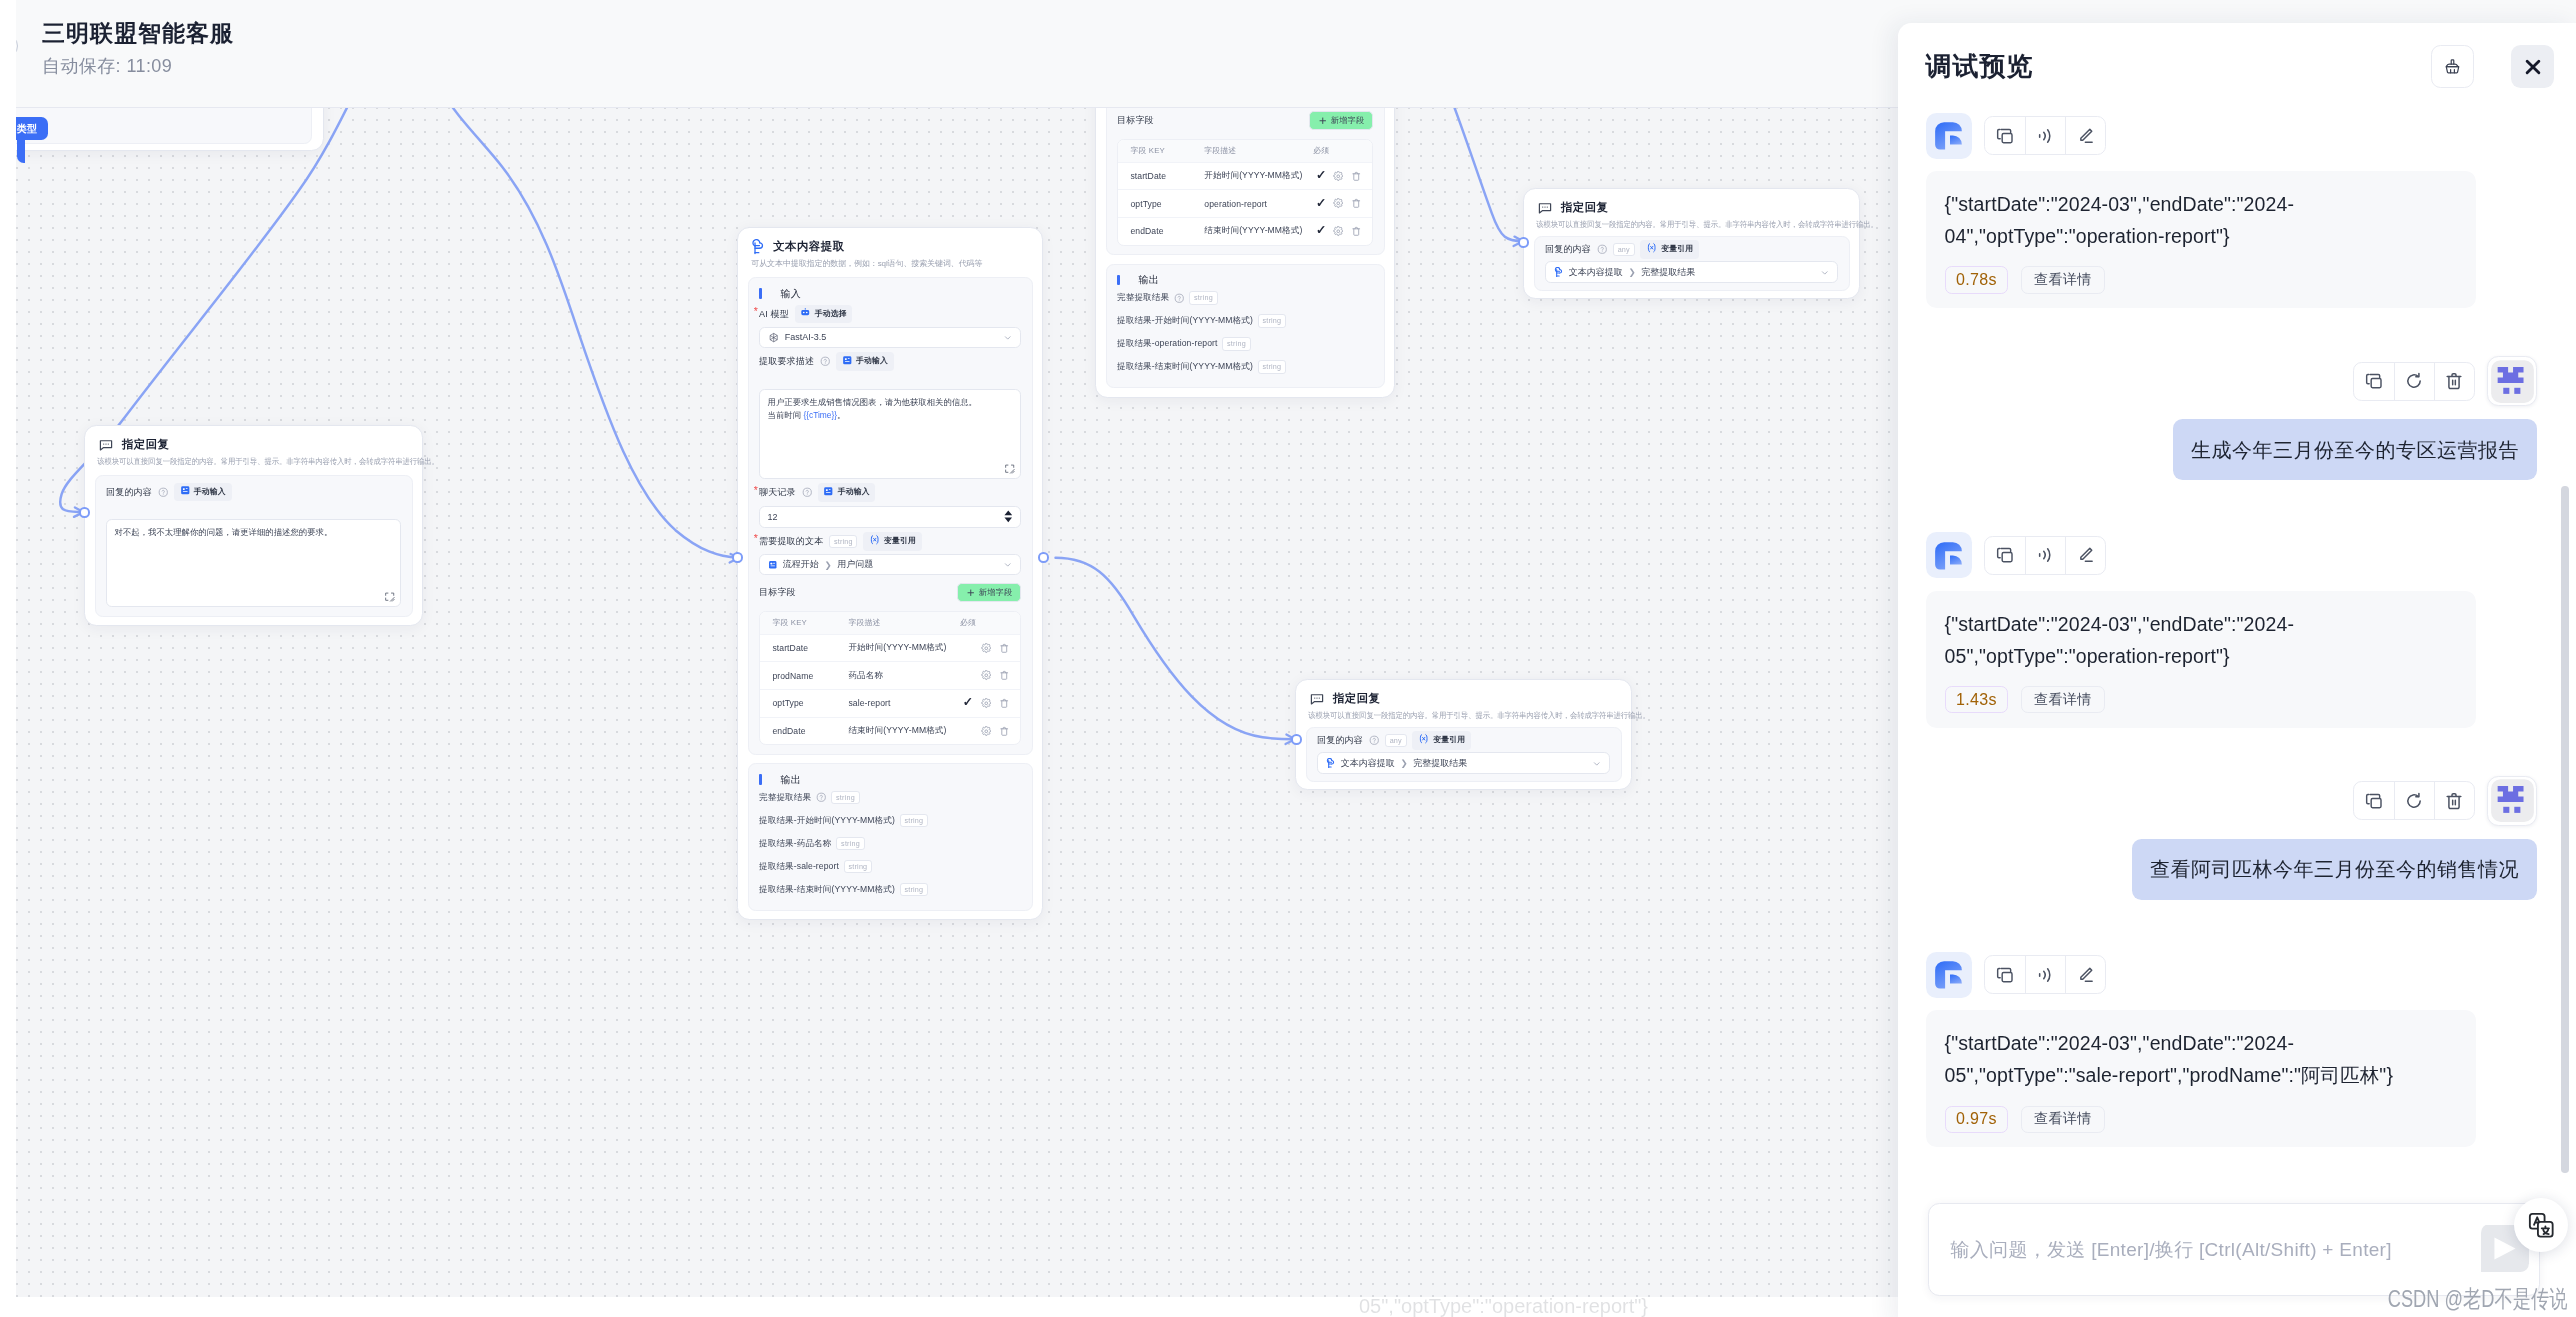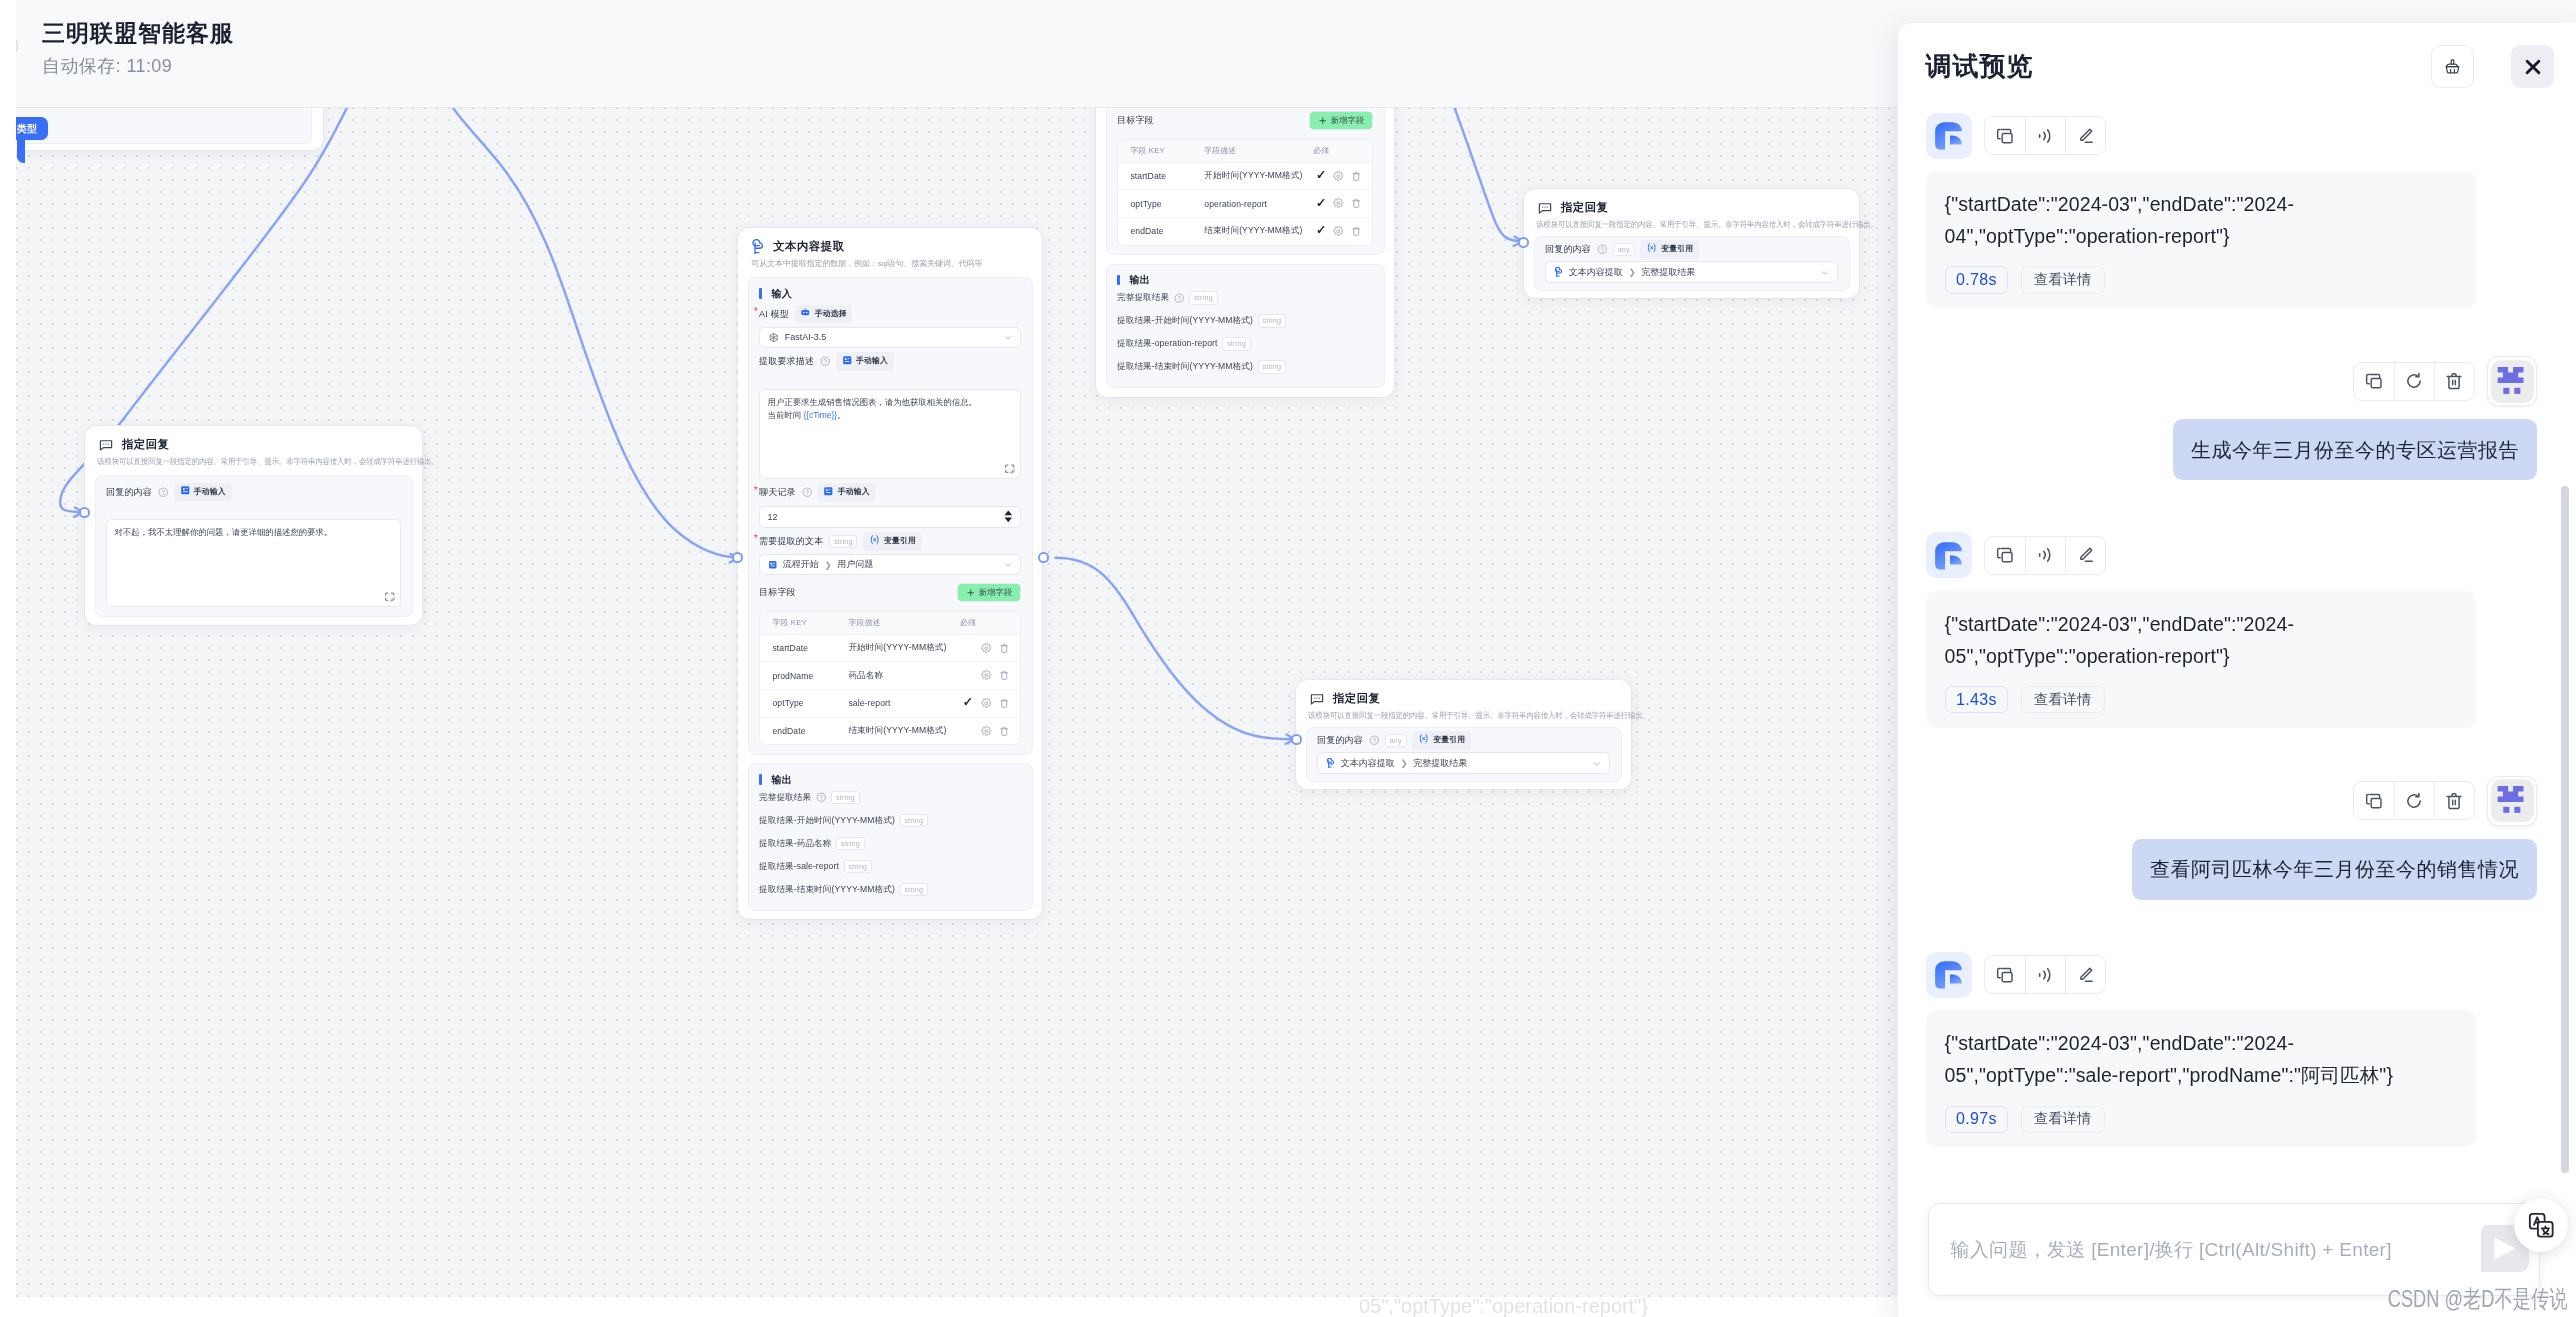--- a/index.html
+++ b/index.html
@@ -22,21 +22,21 @@
   .edges{position:absolute;left:0;top:0;width:2576px;height:1202px;pointer-events:none;overflow:visible}
 
   .node{position:absolute;background:#fff;border:1px solid #e4e7ef;border-radius:12.4px;
      box-shadow:0 2.9px 13.3px rgba(30,40,80,.055)}
   .node-hd{display:flex;align-items:center;gap:7.6px;padding:10.5px 13.3px 0 13.3px}
   .node-title{font-size:11.4px;font-weight:700;color:#1b2132;letter-spacing:0.5px}
   .node-desc{font-size:8px;color:#9aa0b0;padding:3.8px 10.5px 0 13.3px;line-height:11.4px;letter-spacing:-0.1px;white-space:nowrap;
      transform-origin:left center}
   .node-desc.fit{font-size:8px;transform:scaleX(.92)}
   .sect{margin:7.6px 9.5px 8.6px 9.5px;background:#f7f8fb;border:1px solid #edeff5;border-radius:7.6px;padding:8.6px 10.5px}
-  .sect-title{font-size:10px;font-weight:700;color:#1b2132;display:flex;align-items:center;gap:10px;letter-spacing:0.3px;height:13.3px}
+  .sect-title{font-size:10px;font-weight:400;color:#1b2132;display:flex;align-items:center;gap:19px;letter-spacing:0.3px;height:13.3px}
   .sect-title .bar{display:inline-block;width:2.5px;height:10.5px;background:#3b6ef6;border-radius:1px}
   .lbl-row{display:flex;align-items:center;gap:5.7px;margin-top:6.7px;height:14.3px}
   .lbl{font-size:9px;color:#2f3646;position:relative;white-space:nowrap;letter-spacing:0.2px}
   .req::before{content:"*";color:#f04b4b;position:absolute;left:-5.2px;top:-1.4px;font-size:10.5px;line-height:10.5px}
   .chip{display:inline-flex;align-items:center;gap:3.8px;background:#eef0f6;border-radius:3.8px;
      padding:2.4px 5.7px;font-size:7.8px;color:#2f3646;font-weight:700;letter-spacing:0.2px;line-height:10.5px}
   .tag{display:inline-flex;align-items:center;background:#fff;border:1px solid #e4e7ef;border-radius:2.9px;
      padding:1px 3.8px;font-size:7.2px;color:#b0b5c3;letter-spacing:0.2px;line-height:9.5px}
   .field{margin-top:5.7px;background:#fff;border:1px solid #e4e7ef;border-radius:5.7px;height:21px;
      display:flex;align-items:center;padding:0 7.6px;font-size:9px;color:#3d4456;justify-content:space-between}
@@ -74,21 +74,21 @@
   .avatar{width:46px;height:46px;border-radius:10.5px;background:#e9effc;display:flex;align-items:center;justify-content:center;flex:0 0 46px}
   
   .avatar-user{width:50px;height:50px;border-radius:11.4px;background:#fff;display:flex;align-items:center;justify-content:center;
      border:1px solid #e9ebf2;box-shadow:0 1px 3.8px rgba(30,40,80,.07)}
   .iconbar{display:flex;border:1px solid #e9ebf2;border-radius:8.6px;overflow:hidden;background:#fff}
   .iconbar > div{width:40px;height:37px;display:flex;align-items:center;justify-content:center;border-left:1px solid #e9ebf2}
   .iconbar > div:first-child{border-left:none}
   .bubble-bot{background:#f7f8fa;border-radius:10.5px;padding:17px 19px 14.3px 19px;margin-bottom:48px;width:550px}
   .bubble-bot .txt{font-size:19.5px;color:#1d2330;line-height:32px;word-break:normal;overflow-wrap:anywhere;letter-spacing:0.1px}
   .meta{display:flex;align-items:center;gap:12.4px;margin-top:14.3px}
-  .badge{border:1px solid #e8dbfb;border-radius:6.7px;padding:3.8px 10.5px;font-size:16px;color:#1d4ed8;letter-spacing:0.3px}
+  .badge{border:1px solid #e8dbfb;border-radius:6.7px;padding:3.8px 10.5px;font-size:16px;color:#a16207;letter-spacing:0.3px}
   .detail{border:1px solid #e9ebf2;border-radius:6.7px;padding:3.8px 12.4px;font-size:14px;color:#434a5c;letter-spacing:0.4px}
   .user-hd{display:flex;justify-content:flex-end;align-items:center;gap:12.4px;margin-bottom:13.3px}
   .row-user{display:flex;justify-content:flex-end;margin-bottom:52px}
   .bubble-user{background:#cdd8f5;border-radius:9.5px;padding:11.4px 18px;font-size:20px;color:#1d2330;line-height:38px;letter-spacing:0.5px}
   .panel-input{position:absolute;left:29.5px;top:1180px;width:612px;height:93px;background:#fff;
      border:1px solid #e7e9f0;border-radius:11.4px;box-shadow:0 1.9px 9.5px rgba(30,40,80,.055);
      display:flex;align-items:center;padding:0 22px;font-size:19px;color:#a9aebd;letter-spacing:0.3px}
   .send-btn{position:absolute;left:583px;top:1202px;z-index:61;line-height:0}
   .trans-btn{position:absolute;left:616px;top:1175px;width:54px;height:54px;border-radius:50%;
      background:#fff;box-shadow:0 1.9px 13.3px rgba(30,40,80,.15);display:flex;align-items:center;justify-content:center;z-index:62}

